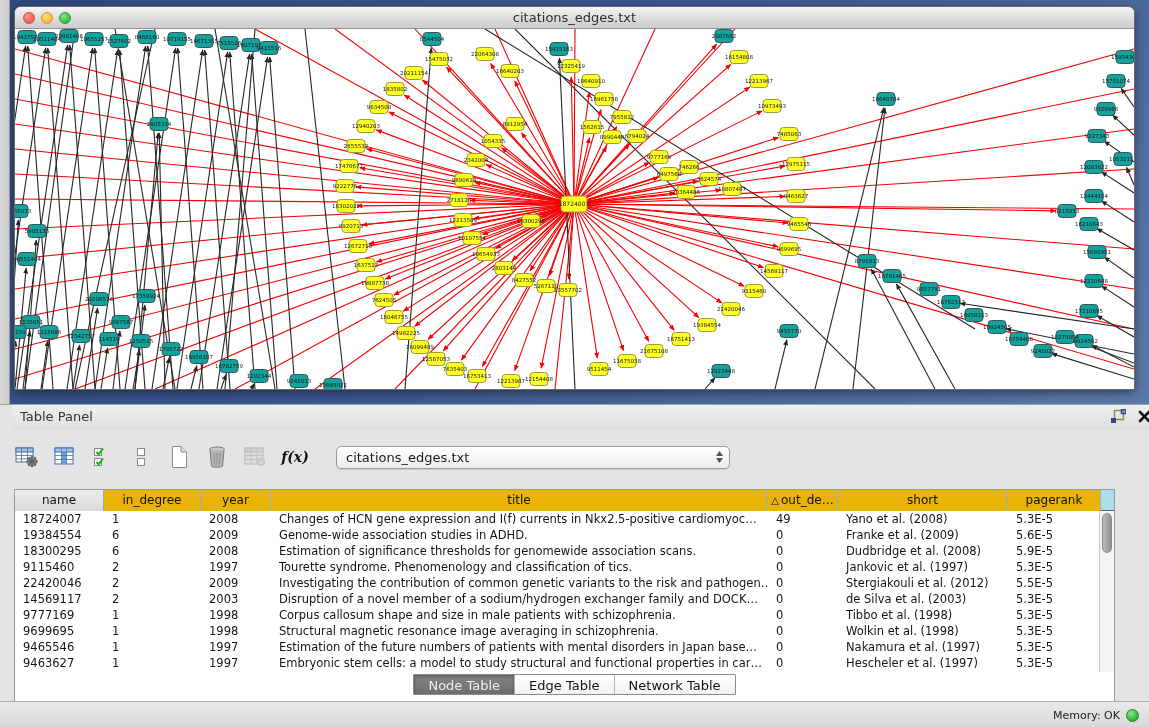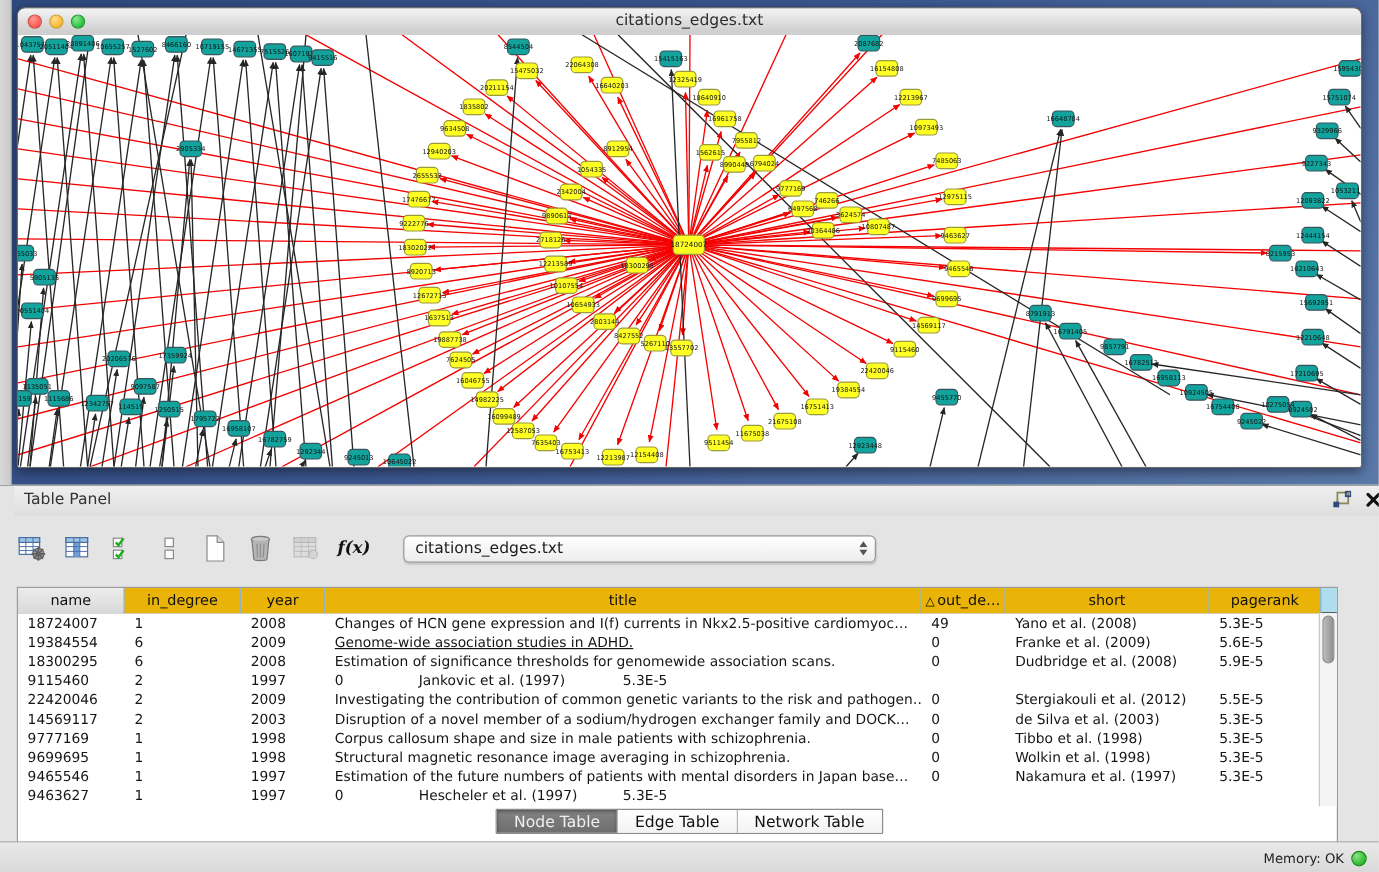--- a/index.html
+++ b/index.html
@@ -898,38 +898,39 @@
             <div class="td" style="width: 70px;">2008</div>
             <div class="td" style="width: 497px;">Changes of HCN gene expression and I(f) currents in Nkx2.5-positive cardiomyoc…</div>
             <div class="td" style="width: 70px;">49</div>
             <div class="td" style="width: 170px;">Yano et al. (2008)</div>
             <div class="td" style="width: 93px;">5.3E-5</div>
           </div>
           <div class="tr">
             <div class="td" style="width: 89px;">19384554</div>
             <div class="td" style="width: 97px;">6</div>
             <div class="td" style="width: 70px;">2009</div>
-            <div class="td" style="width: 497px; text-decoration: underline;">Genome-wide association studies in ADHD.</div>
+            <div class="td" style="width: 497px;">Genome-wide association studies in ADHD.</div>
             <div class="td" style="width: 70px;">0</div>
             <div class="td" style="width: 170px;">Franke et al. (2009)</div>
             <div class="td" style="width: 93px;">5.6E-5</div>
           </div>
           <div class="tr">
             <div class="td" style="width: 89px;">18300295</div>
             <div class="td" style="width: 97px;">6</div>
             <div class="td" style="width: 70px;">2008</div>
             <div class="td" style="width: 497px;">Estimation of significance thresholds for genomewide association scans.</div>
             <div class="td" style="width: 70px;">0</div>
             <div class="td" style="width: 170px;">Dudbridge et al. (2008)</div>
             <div class="td" style="width: 93px;">5.9E-5</div>
           </div>
           <div class="tr">
             <div class="td" style="width: 89px;">9115460</div>
             <div class="td" style="width: 97px;">2</div>
             <div class="td" style="width: 70px;">1997</div>
+            <div class="td" style="width: 497px;">Tourette syndrome. Phenomenology and classification of tics.</div>
             <div class="td" style="width: 70px;">0</div>
             <div class="td" style="width: 170px;">Jankovic et al. (1997)</div>
             <div class="td" style="width: 93px;">5.3E-5</div>
           </div>
           <div class="tr">
             <div class="td" style="width: 89px;">22420046</div>
             <div class="td" style="width: 97px;">2</div>
             <div class="td" style="width: 70px;">2009</div>
             <div class="td" style="width: 497px;">Investigating the contribution of common genetic variants to the risk and pathogen…</div>
             <div class="td" style="width: 70px;">0</div>
@@ -969,20 +970,21 @@
             <div class="td" style="width: 70px;">1997</div>
             <div class="td" style="width: 497px;">Estimation of the future numbers of patients with mental disorders in Japan base…</div>
             <div class="td" style="width: 70px;">0</div>
             <div class="td" style="width: 170px;">Nakamura et al. (1997)</div>
             <div class="td" style="width: 93px;">5.3E-5</div>
           </div>
           <div class="tr">
             <div class="td" style="width: 89px;">9463627</div>
             <div class="td" style="width: 97px;">1</div>
             <div class="td" style="width: 70px;">1997</div>
+            <div class="td" style="width: 497px;">Embryonic stem cells: a model to study structural and functional properties in car…</div>
             <div class="td" style="width: 70px;">0</div>
             <div class="td" style="width: 170px;">Hescheler et al. (1997)</div>
             <div class="td" style="width: 93px;">5.3E-5</div>
           </div>
         </div>
       <div class="vscroll">
         <div class="vthumb"></div>
       </div>
     </div>
 

